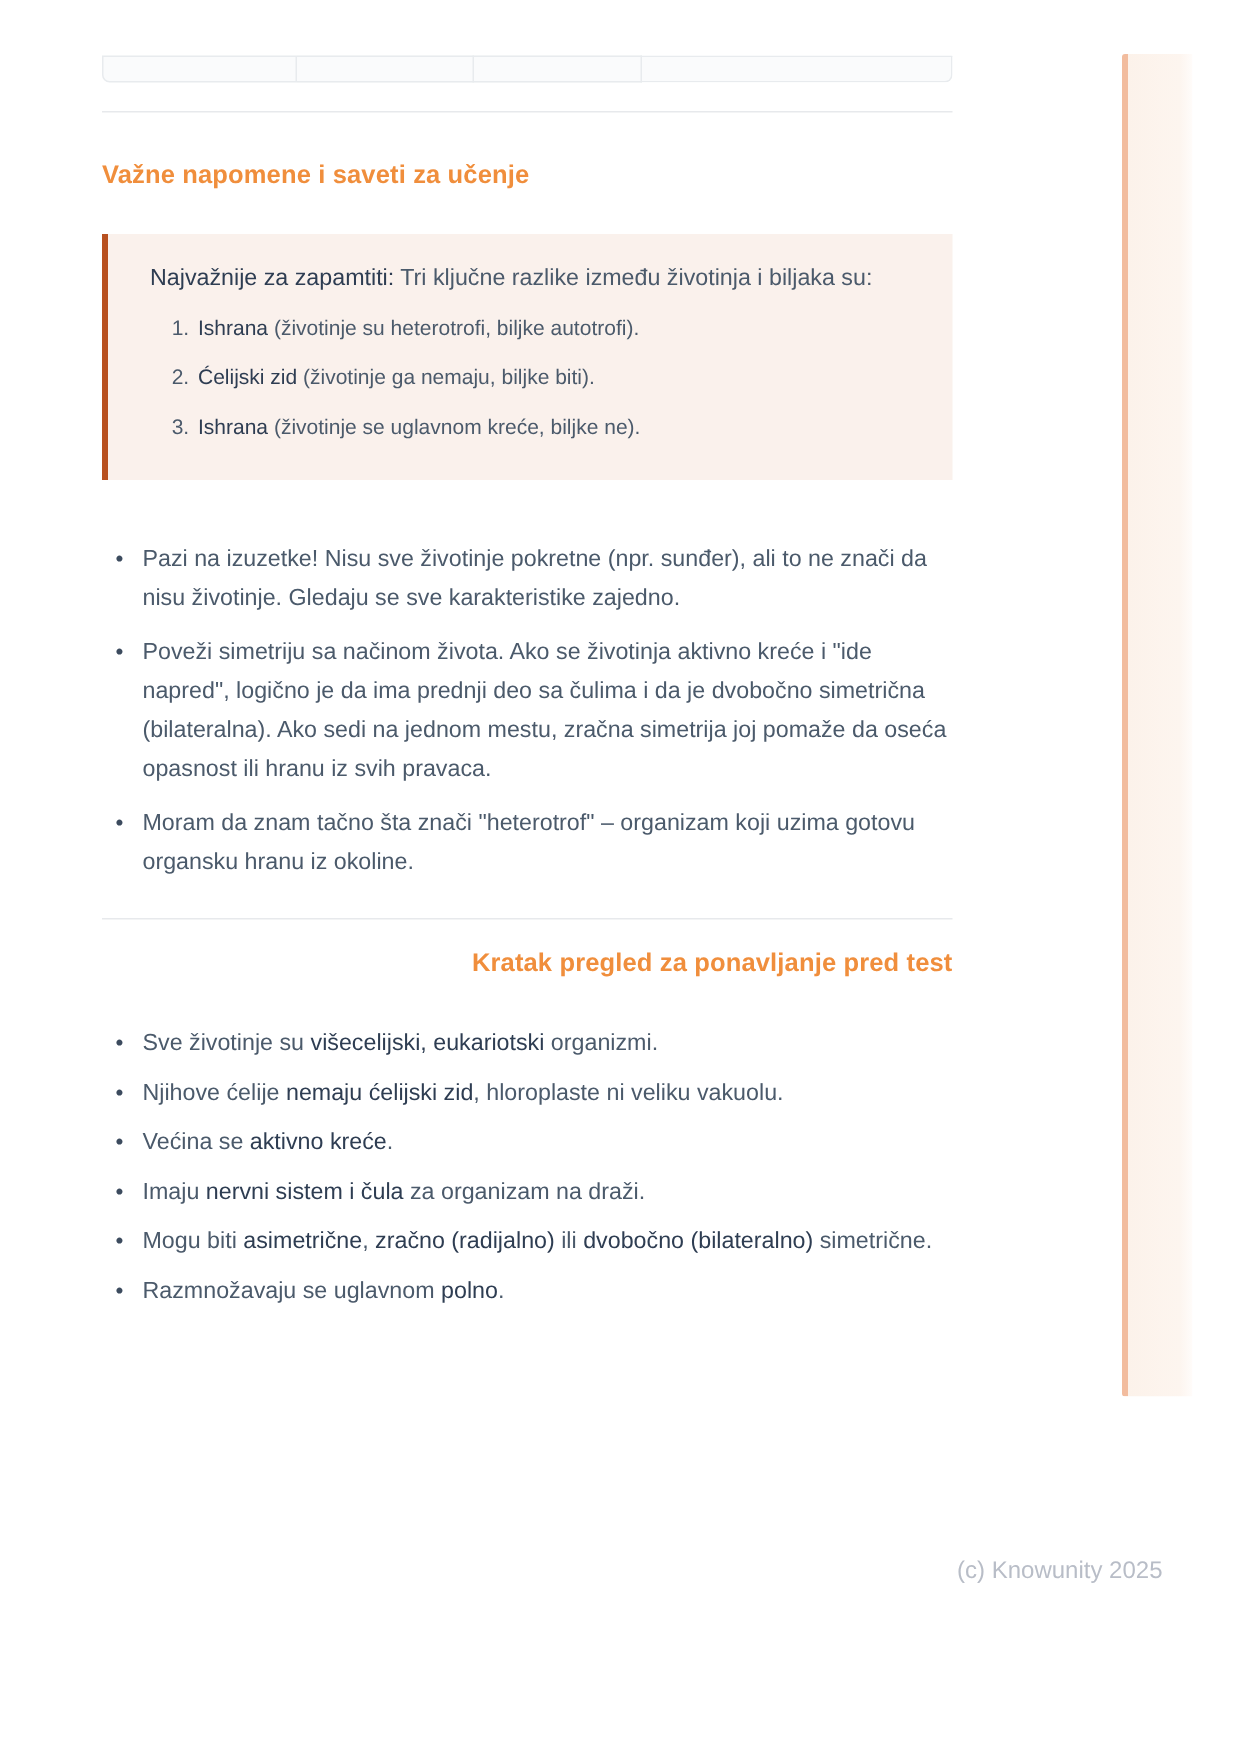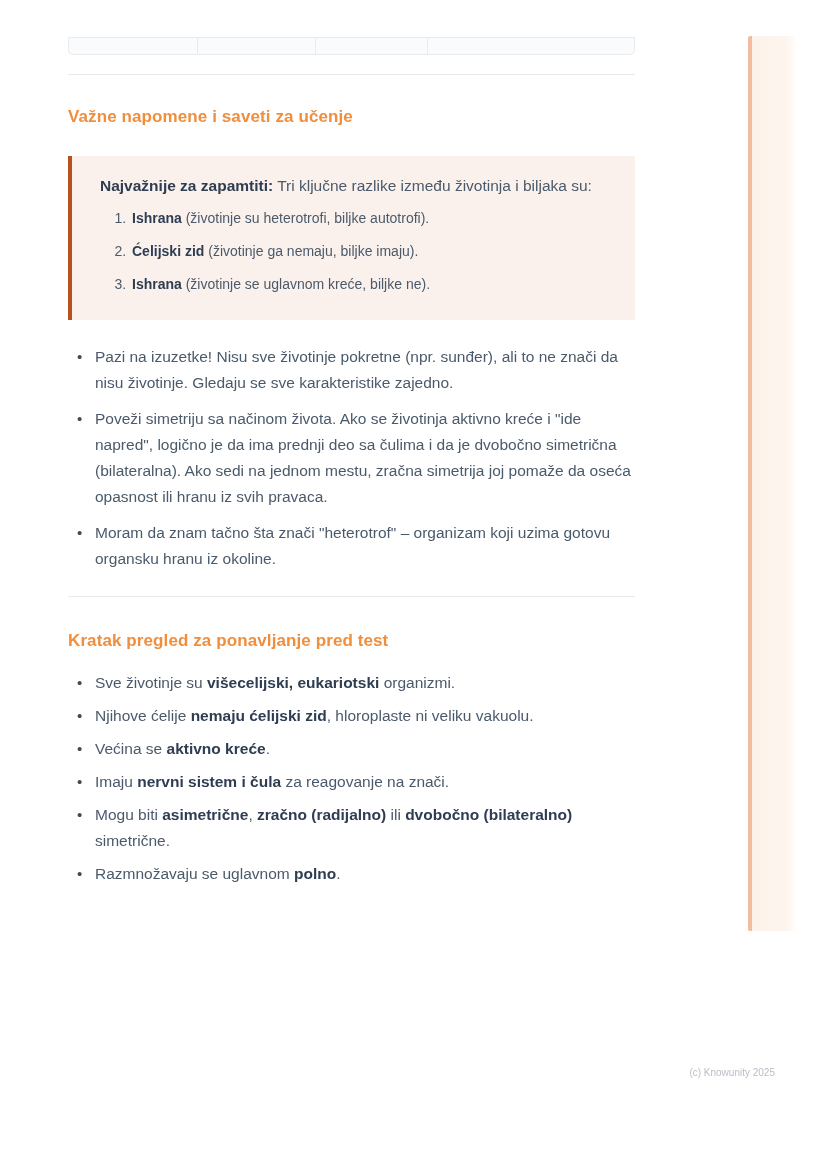--- a/index.html
+++ b/index.html
@@ -32,70 +32,70 @@
   hr.divider2 { border:none; border-top:1px solid #e7e9ec; margin-top:24px; }
 
   h2.heading {
     margin-top:30px;
     font-size:17px;
     line-height:24px;
     font-weight:bold;
     color:#f08e3c;
     letter-spacing:0.1px;
   }
-  h2.heading-2 { margin-top:32px; }
+  h2.heading-2 { margin-top:17px;text-align:right; }
 
   .callout {
     margin-top:27px;
     background:#faf1ec;
     border-left:4px solid #b8501f;
     padding:19px 20px 25px 28px;
   }
   .callout-intro { font-size:15.5px; line-height:21px; margin-bottom:12px; }
   .callout ol { margin:0; padding-left:30px; }
   .callout ol li {
     font-size:14px; line-height:21px; margin-bottom:12px;
     padding-left:2px;
   }
   .callout ol li:last-child { margin-bottom:0; }
   .callout ol li::marker { color:#4b5a6b; }
 
-  .b { font-weight:bold; color:#2e3d52; }
+  .b { font-weight:normal; color:#2e3d52; }
 
-  ul.bullets { list-style:none; margin-top:24px; }
+  ul.bullets { list-style:none; margin-top:40px; }
   ul.bullets li {
     position:relative;
     padding-left:27px;
     font-size:15.5px;
     line-height:26px;
     margin-bottom:10px;
   }
   ul.bullets li::before {
     content:"•";
     position:absolute;
     left:9px; top:0;
     color:#3c4b5e;
     font-size:15px;
   }
-  ul.bullets-2 { margin-top:17px; }
+  ul.bullets-2 { margin-top:29px; }
   ul.bullets-2 li { margin-bottom:7px; }
 
   .side-band {
     position:absolute;
     left:748px; top:36px;
     width:47px; height:895px;
     background:linear-gradient(to right,#fcf2ea,#fdf5ef 80%,#fffcfa);
     border-left:4px solid #f2bc9e;
     border-radius:2px 0 0 2px;
   }
 
   .footer {
     position:absolute;
-    top:1067px; right:53px;
-    font-size:10px;
+    top:1039px; right:53px;
+    font-size:16px;
     color:#b8bdc7;
   }
 </style>
 </head>
 <body>
 
 <div class="content">
 
   <div class="table-fragment">
       <div class="tcell"></div>
@@ -105,40 +105,40 @@
     </div>
 
   <hr class="divider">
 
   <h2 class="heading">Važne napomene i saveti za učenje</h2>
 
   <div class="callout">
     <p class="callout-intro"><span class="b">Najvažnije za zapamtiti:</span><span> Tri ključne razlike između životinja i biljaka su:</span></p>
     <ol>
         <li><span class="b">Ishrana</span><span> (životinje su heterotrofi, biljke autotrofi).</span></li>
-        <li><span class="b">Ćelijski zid</span><span> (životinje ga nemaju, biljke imaju).</span></li>
+        <li><span class="b">Ćelijski zid</span><span> (životinje ga nemaju, biljke biti).</span></li>
         <li><span class="b">Ishrana</span><span> (životinje se uglavnom kreće, biljke ne).</span></li>
       </ol>
   </div>
 
   <ul class="bullets">
       <li><span>Pazi na izuzetke! Nisu sve životinje pokretne (npr. sunđer), ali to ne znači da nisu životinje. Gledaju se sve karakteristike zajedno.</span></li>
       <li><span>Poveži simetriju sa načinom života. Ako se životinja aktivno kreće i "ide napred", logično je da ima prednji deo sa čulima i da je dvobočno simetrična (bilateralna). Ako sedi na jednom mestu, zračna simetrija joj pomaže da oseća opasnost ili hranu iz svih pravaca.</span></li>
       <li><span>Moram da znam tačno šta znači "heterotrof" – organizam koji uzima gotovu organsku hranu iz okoline.</span></li>
     </ul>
 
   <hr class="divider divider2">
 
   <h2 class="heading heading-2">Kratak pregled za ponavljanje pred test</h2>
 
   <ul class="bullets bullets-2">
       <li><span>Sve životinje su </span><span class="b">višecelijski, eukariotski</span><span> organizmi.</span></li>
       <li><span>Njihove ćelije </span><span class="b">nemaju ćelijski zid</span><span>, hloroplaste ni veliku vakuolu.</span></li>
       <li><span>Većina se </span><span class="b">aktivno kreće</span><span>.</span></li>
-      <li><span>Imaju </span><span class="b">nervni sistem i čula</span><span> za reagovanje na znači.</span></li>
+      <li><span>Imaju </span><span class="b">nervni sistem i čula</span><span> za organizam na draži.</span></li>
       <li><span>Mogu biti </span><span class="b">asimetrične</span><span>, </span><span class="b">zračno (radijalno)</span><span> ili </span><span class="b">dvobočno (bilateralno)</span><span> simetrične.</span></li>
       <li><span>Razmnožavaju se uglavnom </span><span class="b">polno</span><span>.</span></li>
     </ul>
 
 </div>
 
 <div class="side-band"></div>
 
 <div class="footer">(c) Knowunity 2025</div>
 

